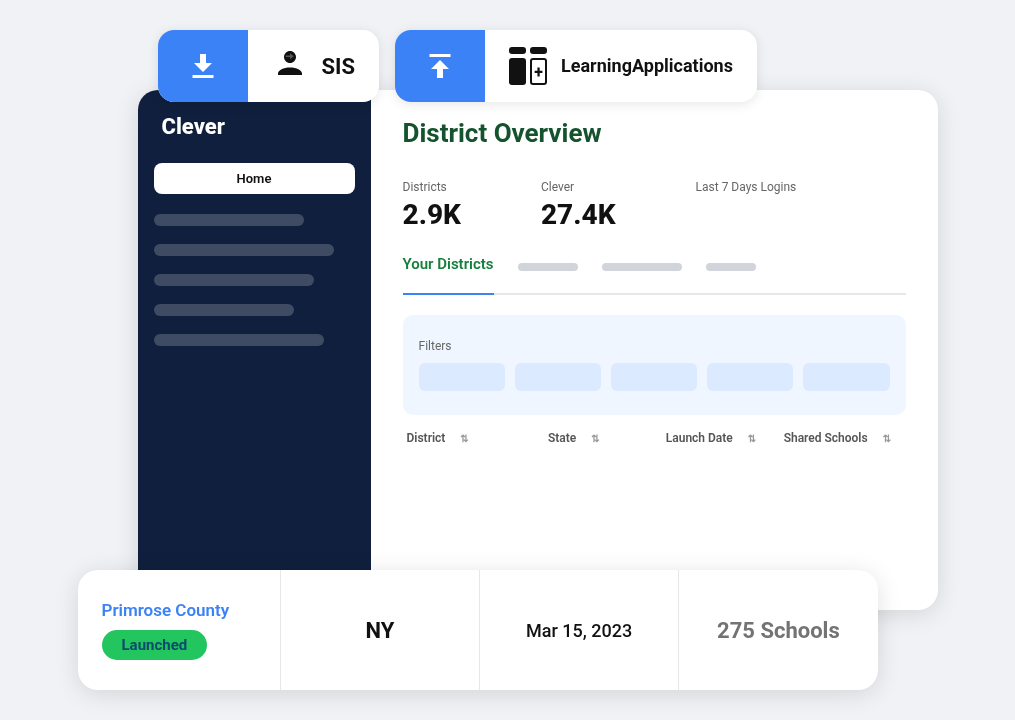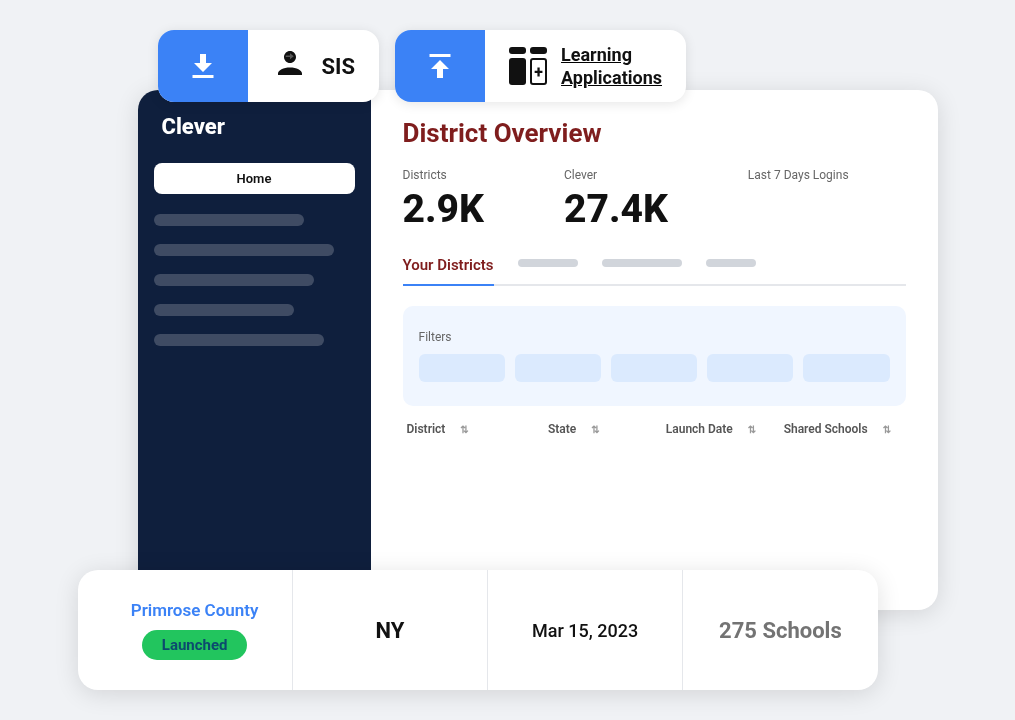--- a/index.html
+++ b/index.html
@@ -67,22 +67,21 @@
     }
 
     .top-card-label {
       font-size: 22px;
       font-weight: 700;
       color: #111;
     }
 
     .top-card-label-multi {
       display: flex;
-      flex-direction: column;
-      text-decoration: underline;
+      flex-direction: row;
     }
 
     .top-card-label-multi span {
       font-size: 18px;
       font-weight: 700;
       color: #111;
       line-height: 1.3;
     }
 
     
@@ -144,59 +143,59 @@
     
     .main-content {
       flex: 1;
       padding: 28px 32px;
       overflow: hidden;
     }
 
     .page-title {
       font-size: 26px;
       font-weight: 700;
-      color: #7f1d1d;
-      margin-bottom: 20px;
+      color: #14532d;
+      margin-bottom: 32px;
     }
 
     .stats-row {
       display: flex;
       gap: 80px;
       margin-bottom: 24px;
     }
 
     .stat-item {}
 
     .stat-label {
       font-size: 12px;
       color: #666;
       margin-bottom: 4px;
     }
 
     .stat-value {
-      font-size: 39px;
+      font-size: 28px;
       font-weight: 800;
       color: #111;
     }
 
     
     .tabs-row {
       display: flex;
       align-items: center;
       gap: 24px;
       border-bottom: 2px solid #e5e7eb;
       margin-bottom: 20px;
       position: relative;
     }
 
     .tab-active {
-      color: #7f1d1d;
+      color: #15803d;
       font-size: 15px;
       font-weight: 600;
-      padding-bottom: 10px;
+      padding-bottom: 20px;
       border-bottom: 2px solid #3b82f6;
       margin-bottom: -2px;
       cursor: pointer;
     }
 
     .tab-placeholder {
       height: 8px;
       background: #d1d5db;
       border-radius: 4px;
       margin-bottom: 14px;
@@ -279,22 +278,22 @@
       justify-content: center;
       height: 100%;
       border-right: 1px solid #e5e7eb;
       padding: 0 20px;
     }
 
     .bottom-cell:last-child { border-right: none; }
 
     .district-cell {
       flex-direction: column;
-      align-items: center;
-      padding-left: 40px;
+      align-items: flex-start;
+      padding-left: 24px;
       gap: 10px;
     }
 
     .district-name {
       color: #3b82f6;
       font-size: 17px;
       font-weight: 600;
     }
 
     .launched-badge {

